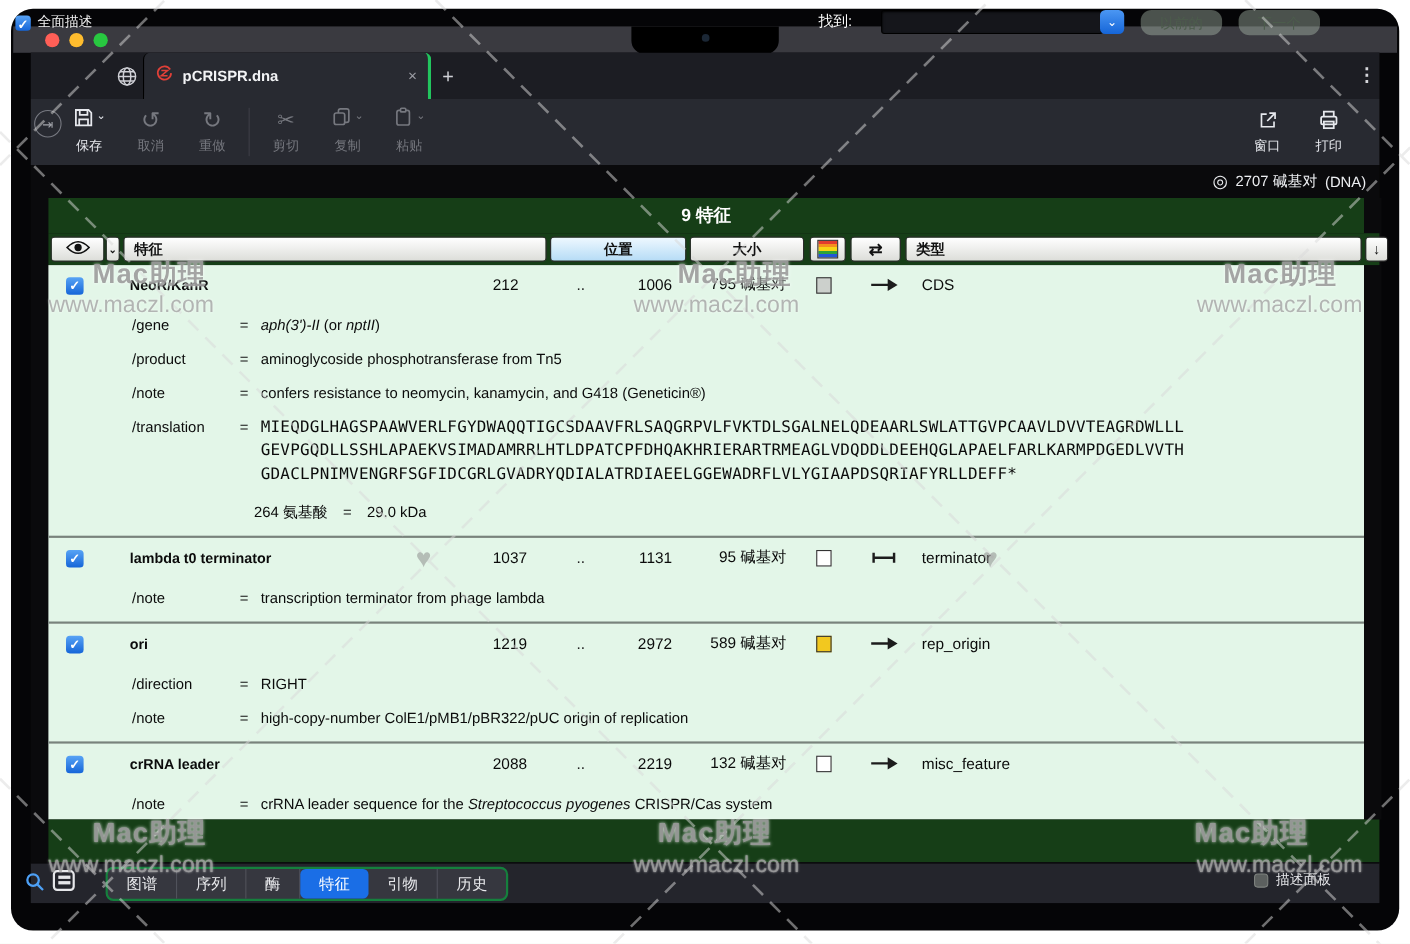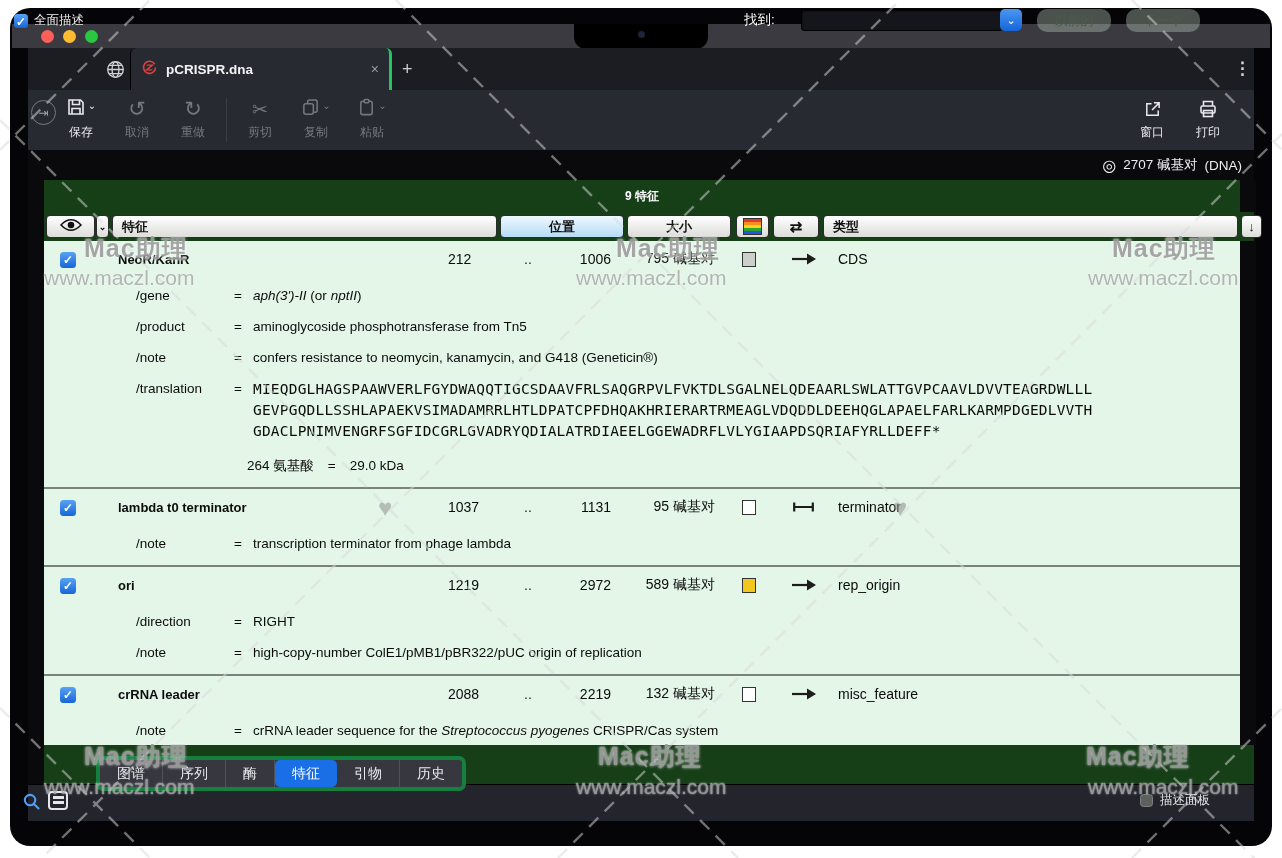--- a/index.html
+++ b/index.html
@@ -33,21 +33,21 @@
   .tdivider{position:absolute;left:226px;top:98px;width:1px;height:44px;background:#3c3e46}
   .sidebtn{position:absolute;left:31px;top:100px;width:23px;height:23px;border:1.5px solid #787a82;border-radius:50%;color:#9fa1a8;display:flex;align-items:center;justify-content:center;font-size:12px}
 
   .statusstrip{position:absolute;left:28px;top:150px;width:1226px;height:30px;background:#0a0a0c;display:flex;align-items:center;justify-content:flex-end}
   .status-text{color:#eceef1;font-size:13.5px;padding-right:12px;display:flex;gap:7px;align-items:center}
 
   
   .rail{position:absolute;top:180px;width:16px;height:604px;background:#0a0a0c}
   .rail.l{left:28px}.rail.r{left:1240px;height:565px}
   .greenhead{position:absolute;left:44px;top:180px;width:1196px;height:32px;background:#163e17;display:flex;align-items:center;justify-content:center}
-  .greenhead-title{color:#fff;font-size:12px;font-weight:bold}
+  .greenhead-title{color:#fff;font-size:16px;font-weight:bold}
   .headrow{position:absolute;left:44px;top:212px;width:1210px;height:29px;background:#163e17}
   .hbtn{position:absolute;top:215px;height:23px;box-sizing:border-box;background:linear-gradient(#ffffff,#dcddd9);border:1px solid #2b2b2b;border-radius:4px;font-size:13px;font-weight:bold;color:#111;display:flex;align-items:center;justify-content:center}
   .hbtn.blue{background:linear-gradient(#eef8ff,#b6dcf6)}
   .hbtn.left{justify-content:flex-start;padding-left:9px}
 
   .ftable{position:absolute;left:44px;top:241px;width:1196px;height:504px;background:#e3f6e8;overflow:hidden;color:#0b0b0b}
   .frow{border-bottom:2px solid #79837c;padding:3px 0 12px}
   .r-main{display:flex;align-items:center;height:30px;font-size:14px}
   .c-check{width:74px;box-sizing:border-box;padding-left:16px}
   .c-name{width:330px;font-weight:bold;font-size:13px}
@@ -57,21 +57,21 @@
   .c-swatch{width:55px;display:flex;justify-content:center}
   .c-dir{width:55px;display:flex;justify-content:center;align-items:center}
   .c-type{flex:1;padding-left:7px}
   .swatch{width:14px;height:15px;border:1.5px solid #333;box-sizing:border-box}
   .sw-hatch{background-image:repeating-linear-gradient(45deg,rgba(90,95,90,.55) 0 1.5px,transparent 1.5px 3.5px)}
   .sw-slash{background-image:linear-gradient(45deg,transparent 46%,rgba(120,120,120,.8) 46% 54%,transparent 54%)}
   .cb{width:16px;height:16px;border-radius:3.5px;display:inline-block;vertical-align:middle}
   .cb.checked{background:linear-gradient(#58a3f5,#1565d8)}
   .cb.checked::after{content:"✓";display:block;color:#fff;font-size:12px;font-weight:bold;text-align:center;line-height:16px}
   .cb.un{background:#5c605f;border:1px solid #7d817e;box-sizing:border-box}
-  .qrow{display:flex;margin:12px 0 0 16px;padding-left:76px;font-size:13.5px;line-height:19px}
+  .qrow{display:flex;margin:12px 0 0 0;padding-left:76px;font-size:13.5px;line-height:19px}
   .q-key{width:98px}
   .q-eq{width:19px}
   .q-val{flex:1;padding-right:40px}
   .q-val.mono{font-family:"DejaVu Sans Mono",monospace;font-size:14.5px;line-height:21px;letter-spacing:.2px}
   .qrow.amino{padding-left:187px;gap:14px;margin-top:14px}
 
   
   .findbar{position:absolute;left:44px;top:745px;width:1210px;height:39px;background:#163e17;display:flex;align-items:center}
   .fb-check{position:absolute;left:14px;top:12px;display:flex;align-items:center;gap:6px;color:#f2f2f2;font-size:12.5px}
   .fb-label{position:absolute;left:744px;top:11px;color:#fff;font-size:13.5px}
@@ -80,21 +80,21 @@
   .fb-btn{position:absolute;top:9px;height:23px;border-radius:10px;background:rgba(175,190,175,.42);color:#4c5c4c;font-size:13px;display:flex;align-items:center;justify-content:center}
   .fb-prev{left:1037px;width:74px}
   .fb-next{left:1126px;width:74px}
 
   
   .bottombar{position:absolute;left:28px;top:784px;width:1226px;height:36px;background:#24252c;border-top:1px solid #000}
   .bb-search{position:absolute;left:22px;top:792px}
   .bb-list{position:absolute;left:48px;top:791px;width:20px;height:19px;border:2px solid #e6e7ea;border-radius:4px;box-sizing:border-box}
   .bb-list::before{content:"";display:block;margin:3px 2.5px 2px;height:3px;background:#e6e7ea}
   .bb-list::after{content:"";display:block;margin:0 2.5px;height:3px;background:#e6e7ea}
-  .seg{position:absolute;left:96px;top:756px;height:27px;background:#36373f;border-radius:7px;display:flex;overflow:hidden;border:4px solid #15803d}
+  .seg{position:absolute;left:96px;top:788px;height:27px;background:#36373f;border-radius:7px;display:flex;overflow:hidden;border:2px solid #15803d}
   .seg-tab{padding:0 17px;display:flex;align-items:center;color:#e8e9ec;font-size:14px;border-right:1px solid #50525b}
   .seg-tab:last-child{border-right:none}
   .seg-tab.active{background:#1a6ee6;color:#fff;border-radius:5px;border-right:none}
   .bb-right{position:absolute;left:1140px;top:792px;display:flex;align-items:center;gap:7px;color:#e8e9ec;font-size:12.5px}
   .bb-right .cb{width:13px;height:13px}
 
   
   .wmlayer{position:absolute;left:0;top:0;width:1282px;height:858px;pointer-events:none}
   .wm{position:absolute;color:#9f9f9f;font-weight:bold;font-size:25px;text-shadow:0 0 3px rgba(255,255,255,.9);opacity:.92;letter-spacing:1px}
   .wmu{position:absolute;color:#aaa;font-size:21px;text-shadow:0 0 2px rgba(255,255,255,.85);opacity:.85}

